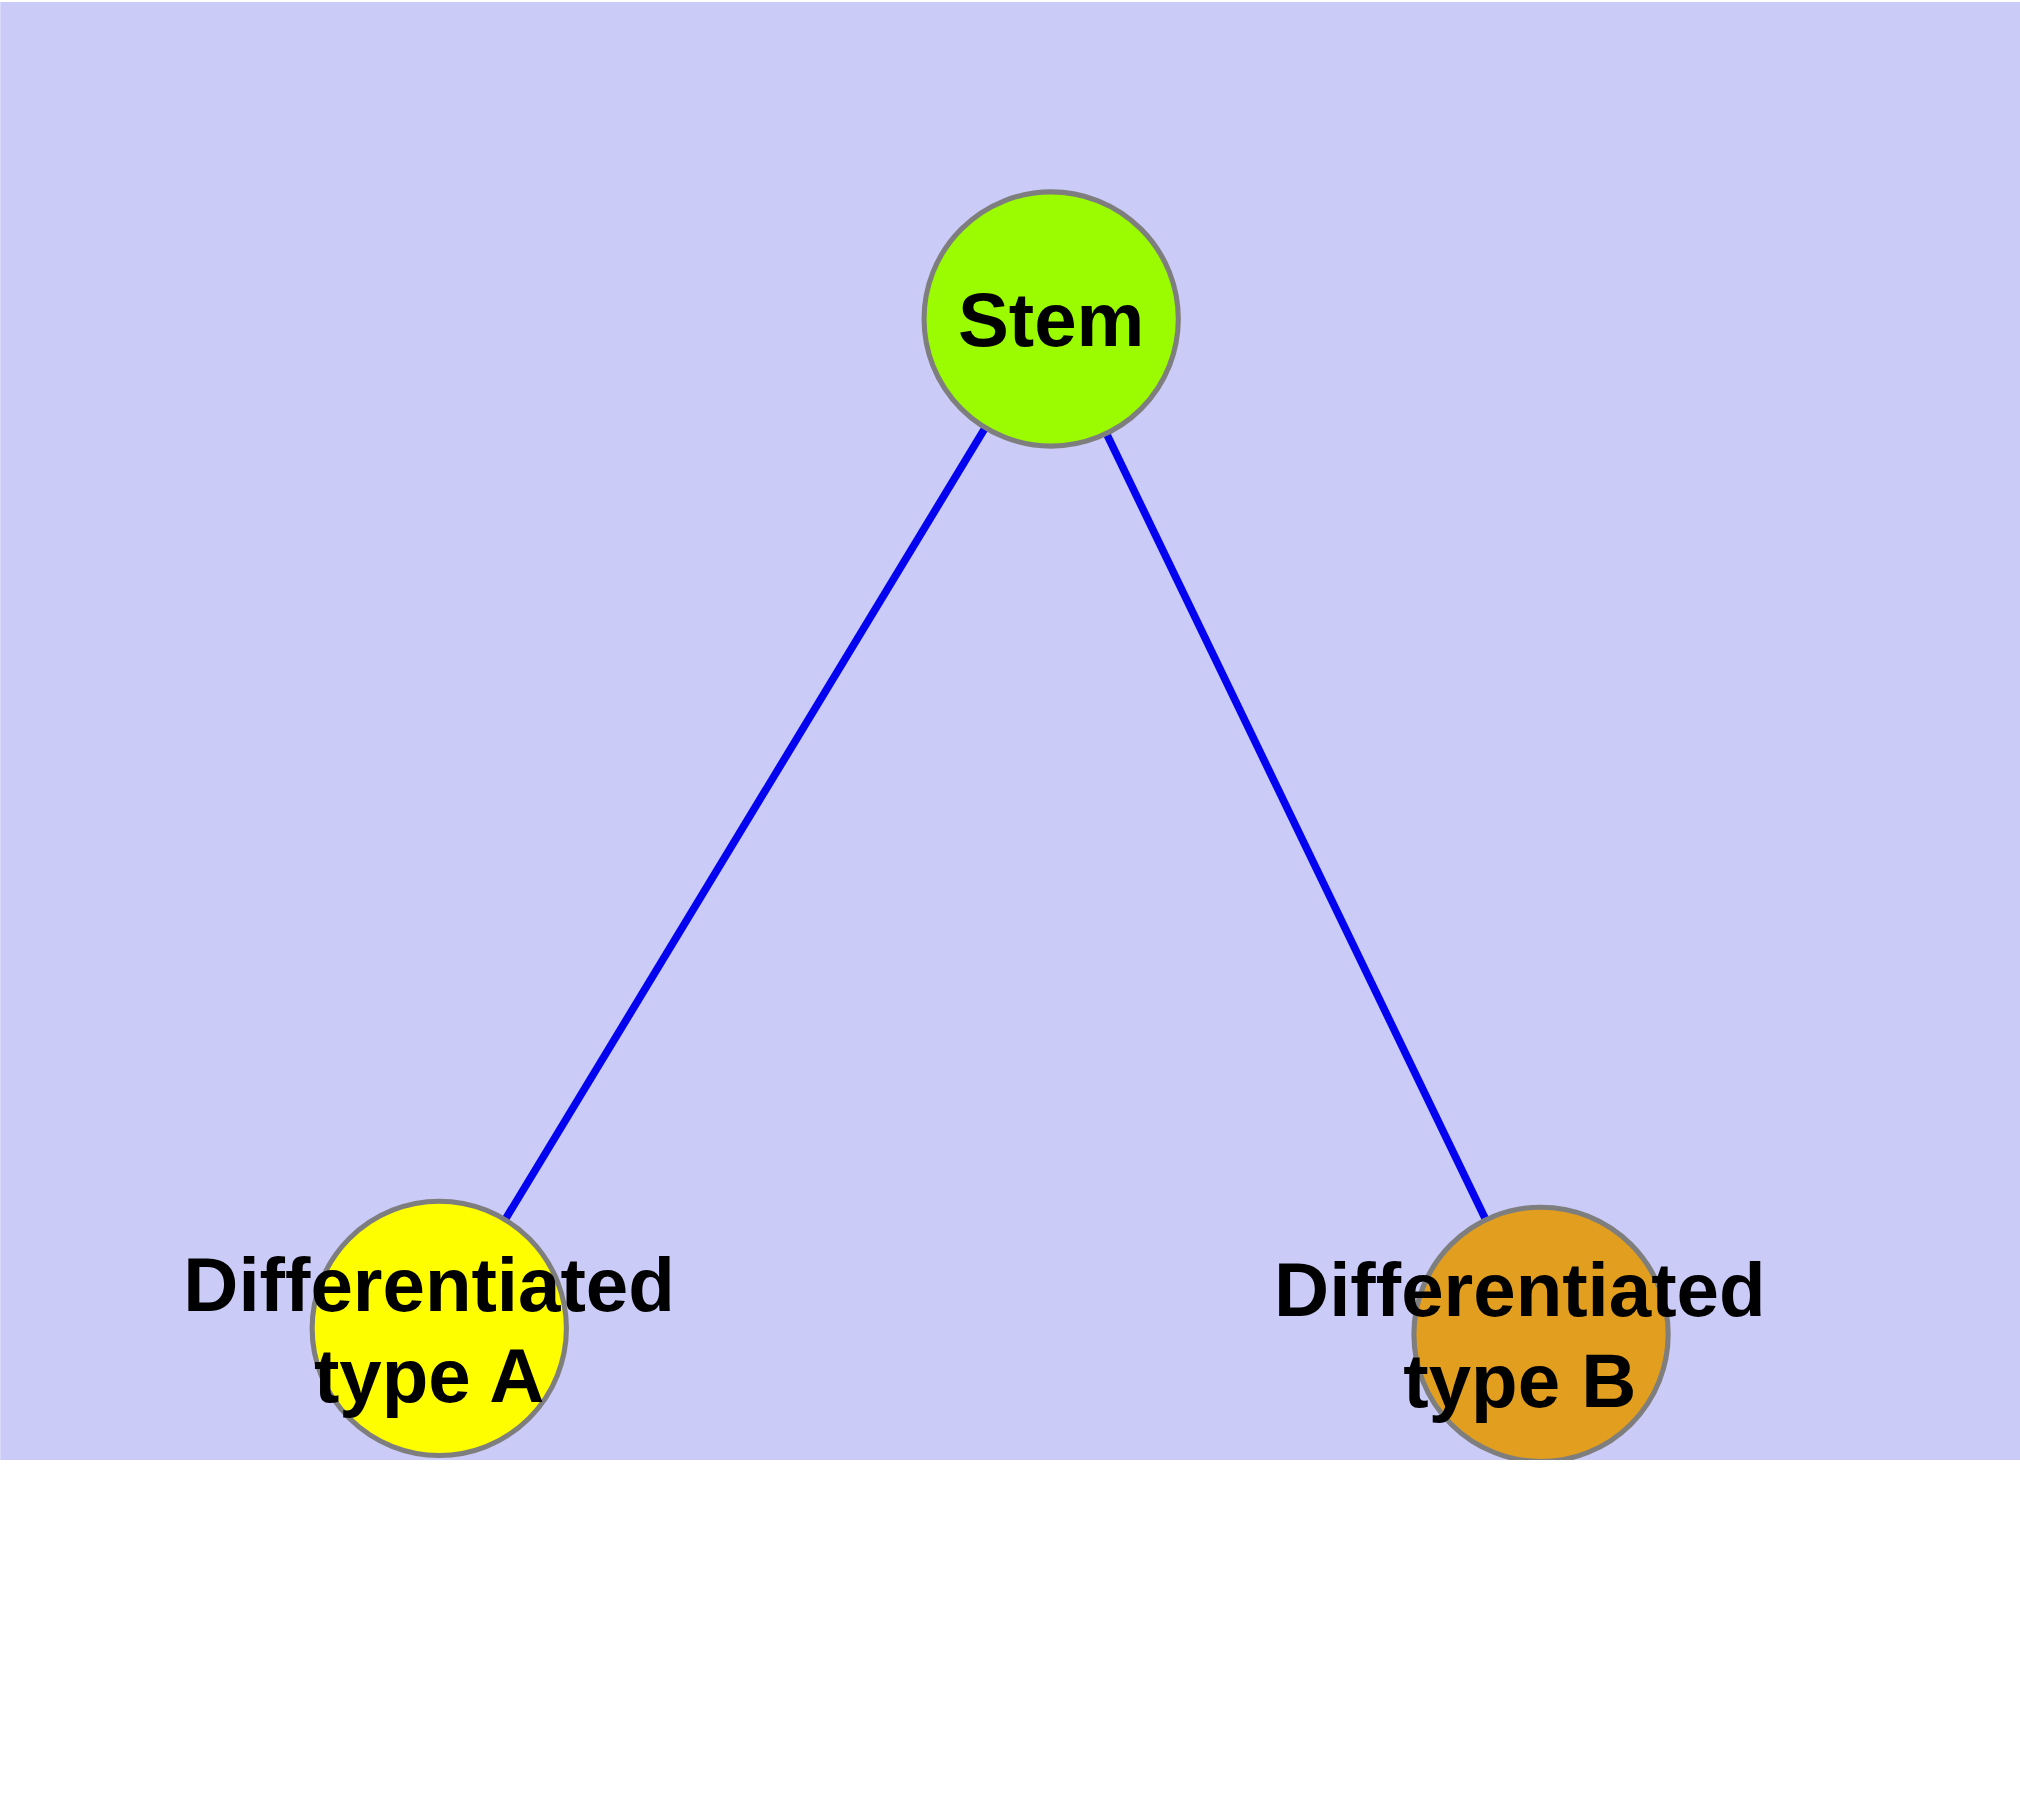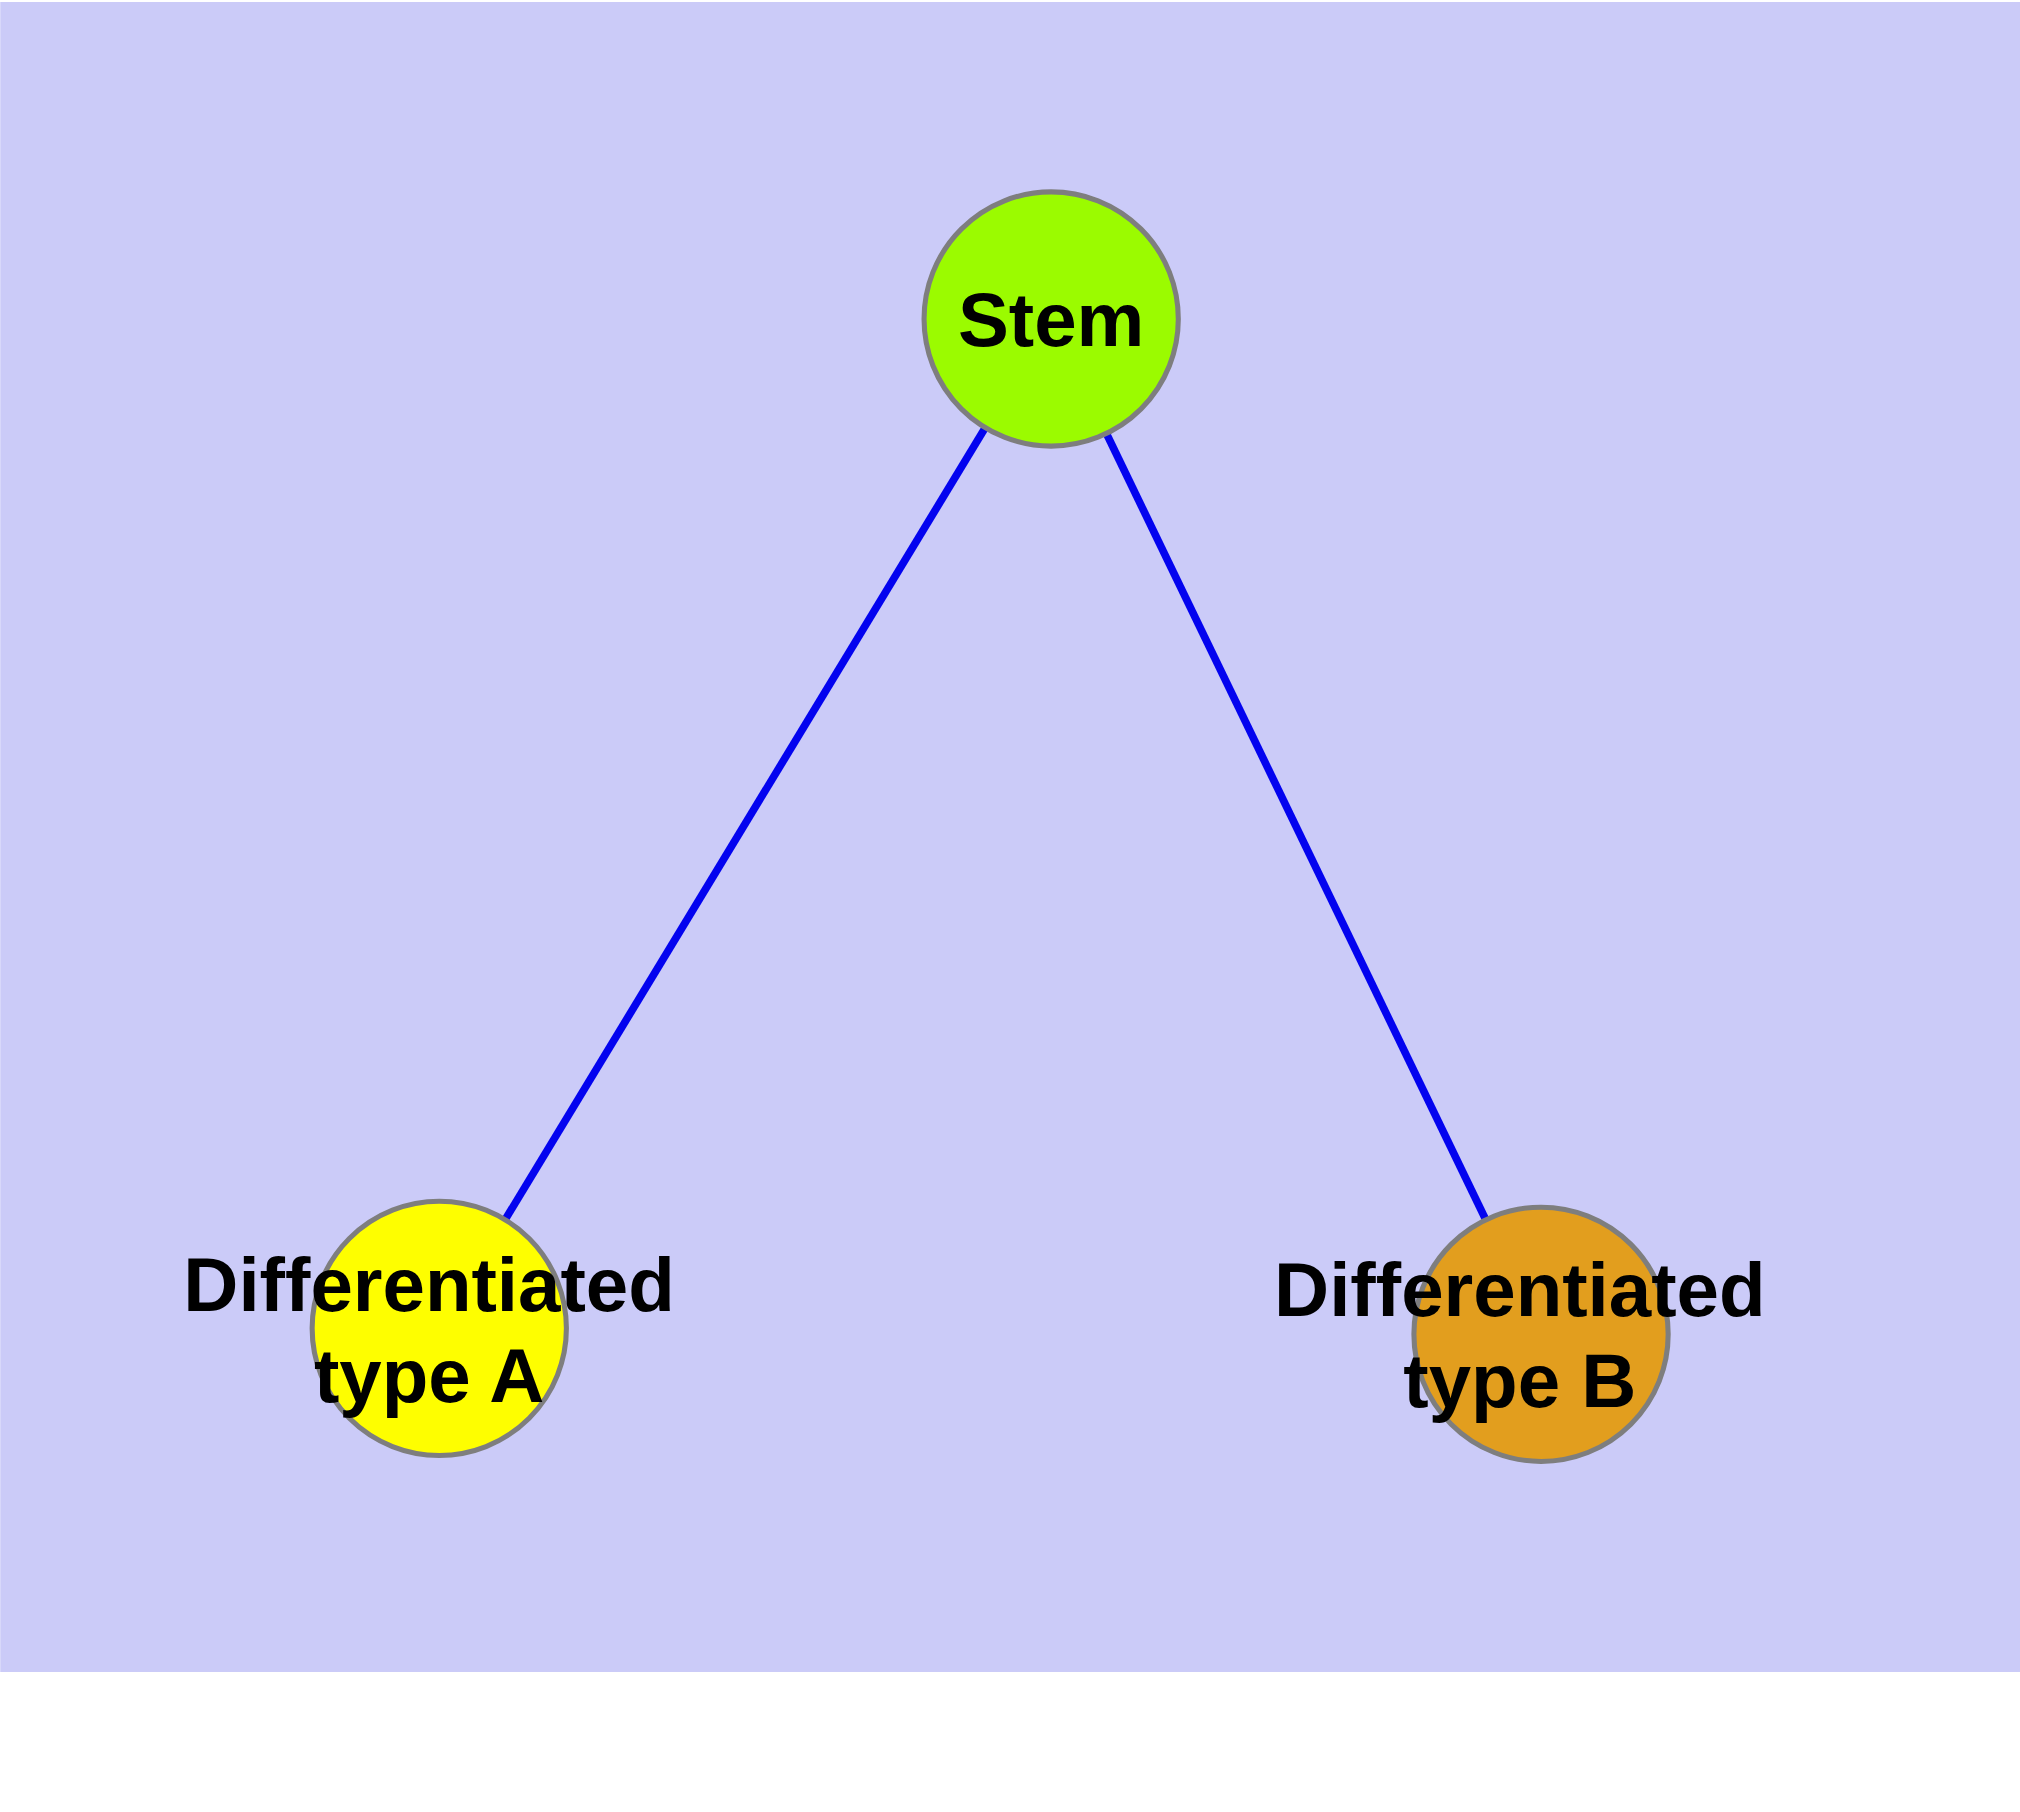--- a/index.html
+++ b/index.html
@@ -3,21 +3,21 @@
 <meta charset="utf-8">
 <style>
   html, body {
     margin: 0;
     padding: 0;
     background: #ffffff;
   }
   .stage {
     position: relative;
     width: 2021px;
-    height: 1672px;
+    height: 1460px;
     overflow: hidden;
     border-top: 2.5px solid #ffffff;
     box-sizing: border-box;
     font-family: "Liberation Sans", sans-serif;
   }
   .stage svg {
     position: absolute;
     inset: 0;
     display: block;
   }

